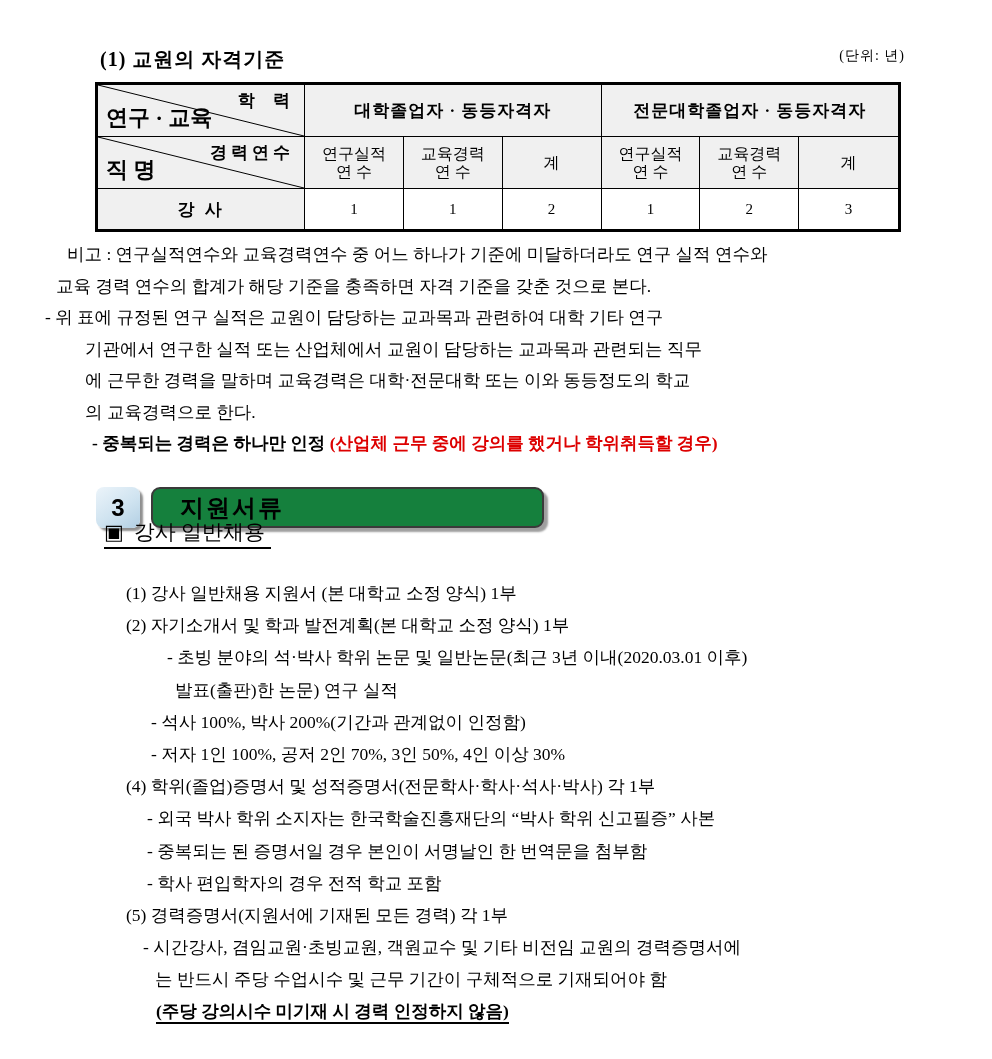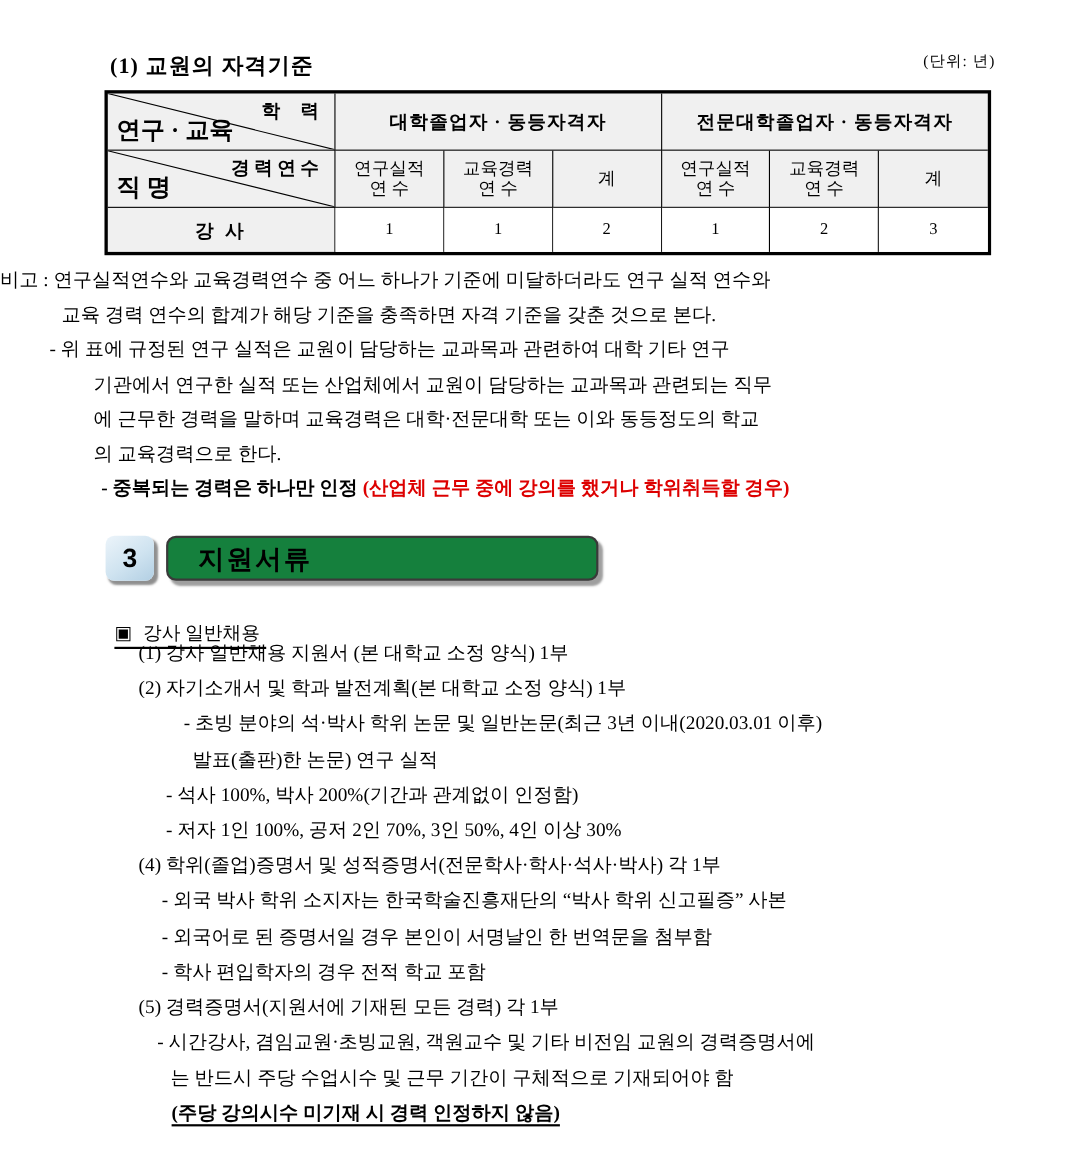--- a/index.html
+++ b/index.html
@@ -29,21 +29,21 @@
   .corner .bottom-label { position:absolute; bottom:3px; left:8px; font-weight:bold; font-size:22px; white-space:nowrap; }
   .group-head { grid-column:span 3; font-weight:bold; font-size:17px; letter-spacing:1px; }
   .sub-head { flex-direction:column; font-size:16px; line-height:1.12; }
   .sub-head span { display:block; }
   .row-label { font-weight:bold; font-size:17px; letter-spacing:3px; }
   .value-cell { font-size:15px; }
 
   
   .notes { position:absolute; left:0; top:239px; width:992px; font-size:17.5px; }
   .nline { height:31.5px; line-height:31.5px; white-space:nowrap; }
-  .p67 { } .p123 { padding-left:56px; }
+  .p67 { padding-left:67px; } .p123 { padding-left:56px; }
   .p72 { padding-left:45px; } .p85 { padding-left:85px; } .p92 { padding-left:92px; }
   .bold { font-weight:bold; }
   .red  { color:#dd0000; font-weight:bold; }
 
   
   .section-header { position:absolute; left:96px; top:487px; display:flex; align-items:flex-start; }
   .section-badge {
     width:44px; height:41px; border-radius:8px;
     background:linear-gradient(145deg,#ecf4fa 0%,#cfe3f0 55%,#b2cfe3 100%);
     box-shadow:3px 3px 2px #8f8f8f;
@@ -52,21 +52,21 @@
   }
   .section-titlebox {
     margin-left:11px; width:393px; height:41px; box-sizing:border-box;
     background:#15803d; border:2.5px solid #3a3a3a; border-radius:9px;
     box-shadow:4px 4px 2px #9f9f9f;
     display:flex; align-items:center; padding-left:27px;
     font-family:"Liberation Sans","DejaVu Sans",sans-serif; font-weight:bold; font-size:24px; letter-spacing:2px;
   }
 
   
-  .subsection { position:absolute; left:104px; top:564px; font-size:17px; white-space:nowrap; }
+  .subsection { position:absolute; left:104px; top:518px; font-size:21px; white-space:nowrap; }
   .subsection .uwrap { border-bottom:2px solid #000; padding:0 6px 3px 0; }
   .subsection .bullet { margin-right:10px; }
 
   
   .doclist { position:absolute; left:0; top:577px; width:992px; font-size:17.5px; }
   .dline { height:32.2px; line-height:32.2px; white-space:nowrap; }
   .q126 { padding-left:126px; } .q167 { padding-left:167px; } .q175 { padding-left:175px; }
   .q151 { padding-left:151px; } .q147 { padding-left:147px; } .q143 { padding-left:143px; }
   .q155 { padding-left:155px; } .q156 { padding-left:156px; }
   .emph-underline { font-weight:bold; border-bottom:2.5px solid #000; padding-bottom:1px; }
@@ -155,21 +155,21 @@
 
 <div class="doclist">
   <div class="dline q126">(1) 강사 일반채용 지원서 (본 대학교 소정 양식) 1부</div>
   <div class="dline q126">(2) 자기소개서 및 학과 발전계획(본 대학교 소정 양식) 1부</div>
   <div class="dline q167">- 초빙 분야의 석·박사 학위 논문 및 일반논문(최근 3년 이내(2020.03.01 이후)</div>
   <div class="dline q175">발표(출판)한 논문) 연구 실적</div>
   <div class="dline q151">- 석사 100%, 박사 200%(기간과 관계없이 인정함)</div>
   <div class="dline q151">- 저자 1인 100%, 공저 2인 70%, 3인 50%, 4인 이상 30%</div>
   <div class="dline q126">(4) 학위(졸업)증명서 및 성적증명서(전문학사·학사·석사·박사) 각 1부</div>
   <div class="dline q147">- 외국 박사 학위 소지자는 한국학술진흥재단의 “박사 학위 신고필증” 사본</div>
-  <div class="dline q147">- 외국어로 된 증명서일 경우 본인이 서명날인 한 번역문을 첨부함</div>
+  <div class="dline q147">- 중복되는 된 증명서일 경우 본인이 서명날인 한 번역문을 첨부함</div>
   <div class="dline q147">- 학사 편입학자의 경우 전적 학교 포함</div>
   <div class="dline q126">(5) 경력증명서(지원서에 기재된 모든 경력) 각 1부</div>
   <div class="dline q143">- 시간강사, 겸임교원·초빙교원, 객원교수 및 기타 비전임 교원의 경력증명서에</div>
   <div class="dline q155">는 반드시 주당 수업시수 및 근무 기간이 구체적으로 기재되어야 함</div>
   <div class="dline q156">
     <span class="emph-underline">(주당 강의시수 미기재 시 경력 인정하지 않음)</span>
   </div>
 </div>
 
 </body></html>

